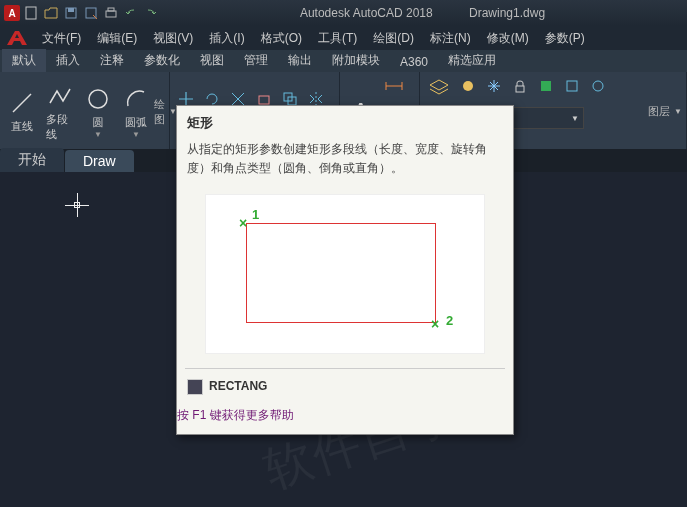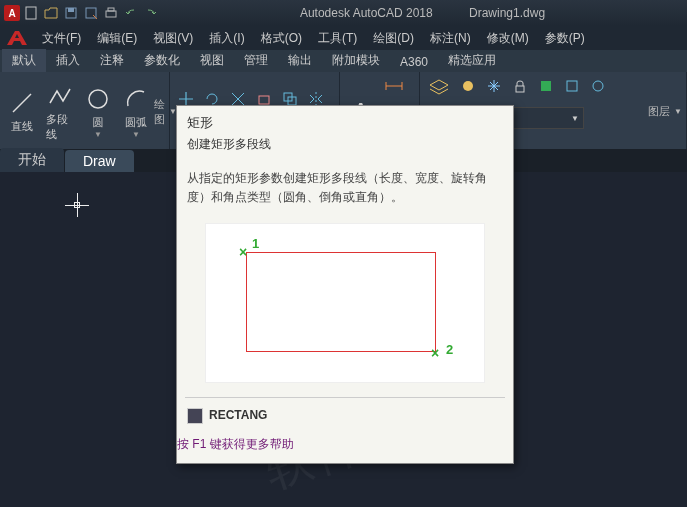--- a/index.html
+++ b/index.html
@@ -30,21 +30,21 @@
 .doctabs{height:22px;background:#1a2028;display:flex;align-items:end}
 .doctab{padding:3px 18px;font-size:14px;color:#ccc;background:#2a3644;margin-right:1px;cursor:pointer;border-top-left-radius:4px;border-top-right-radius:4px}
 .doctab.active{background:#3a4a5a;color:#fff}
 .drawing-area{position:relative;background:#1e2430;height:calc(507px - 26px - 24px - 22px - 78px - 22px)}
 .viewport-label{position:absolute;left:6px;top:10px;color:#fff;font-size:12px;letter-spacing:1px}
 .cursor-cross{position:absolute;left:77px;top:33px;pointer-events:none}
 .cursor-cross .h{position:absolute;width:24px;height:1px;background:#eee;left:-12px;top:0}
 .cursor-cross .v{position:absolute;width:1px;height:24px;background:#eee;left:0;top:-12px}
 .cursor-cross .box{position:absolute;width:6px;height:6px;border:1px solid #eee;left:-3px;top:-3px}
 .tooltip{position:absolute;left:176px;top:105px;width:338px;background:#f5f5f0;border:1px solid #888;box-shadow:2px 3px 8px rgba(0,0,0,0.5);color:#333;font-size:12px;z-index:100}
-.tooltip .tt-title{padding:8px 10px 2px;font-weight:normal;font-size:13px;color:#333}
+.tooltip .tt-title{padding:8px 10px 2px;font-weight:bold;font-size:13px;color:#333}
 .tooltip .tt-sub{padding:2px 10px 10px;font-size:12px;color:#333}
 .tooltip .tt-desc{padding:6px 10px;font-size:12px;color:#444;line-height:1.6}
 .tooltip .tt-preview{padding:10px;display:flex;justify-content:center}
 .tt-preview-box{width:280px;height:160px;background:#fff;position:relative;border:1px solid #eee}
 .rect-demo{position:absolute;left:40px;top:28px;width:190px;height:100px;border:1px solid #d33}
 .corner-x{position:absolute;color:#3a3;font-size:14px;font-weight:bold}
 .corner-lbl{position:absolute;color:#3a3;font-size:13px;font-weight:bold}
 .tooltip hr{border:none;border-top:1px solid #ccc;margin:4px 8px}
 .tooltip .cmd-row{display:flex;align-items:flex-start;gap:6px;padding:6px 10px}
 .cmd-ico{width:16px;height:16px;background:#445;border:1px solid #ccc}
@@ -360,21 +360,20 @@
   <div class="cursor-cross">
     <div class="h"></div>
       <div class="v"></div>
       <div class="box"></div>
   </div>
   <div class="watermark">软件自学网</div>
 </div>
 
 <div class="tooltip">
   <div class="tt-title">矩形</div>
-  <div class="tt-sub">创建矩形多段线</div>
   <div class="tt-desc">从指定的矩形参数创建矩形多段线（长度、宽度、旋转角度）和角点类型（圆角、倒角或直角）。</div>
   <div class="tt-preview">
     <div class="tt-preview-box">
       <div class="rect-demo"></div>
       <div class="corner-x" style="left:33px;top:20px">×</div>
       <div class="corner-lbl" style="left:46px;top:12px">1</div>
       <div class="corner-x" style="left:225px;top:121px">×</div>
       <div class="corner-lbl" style="left:240px;top:118px">2</div>
     </div>
   </div>

